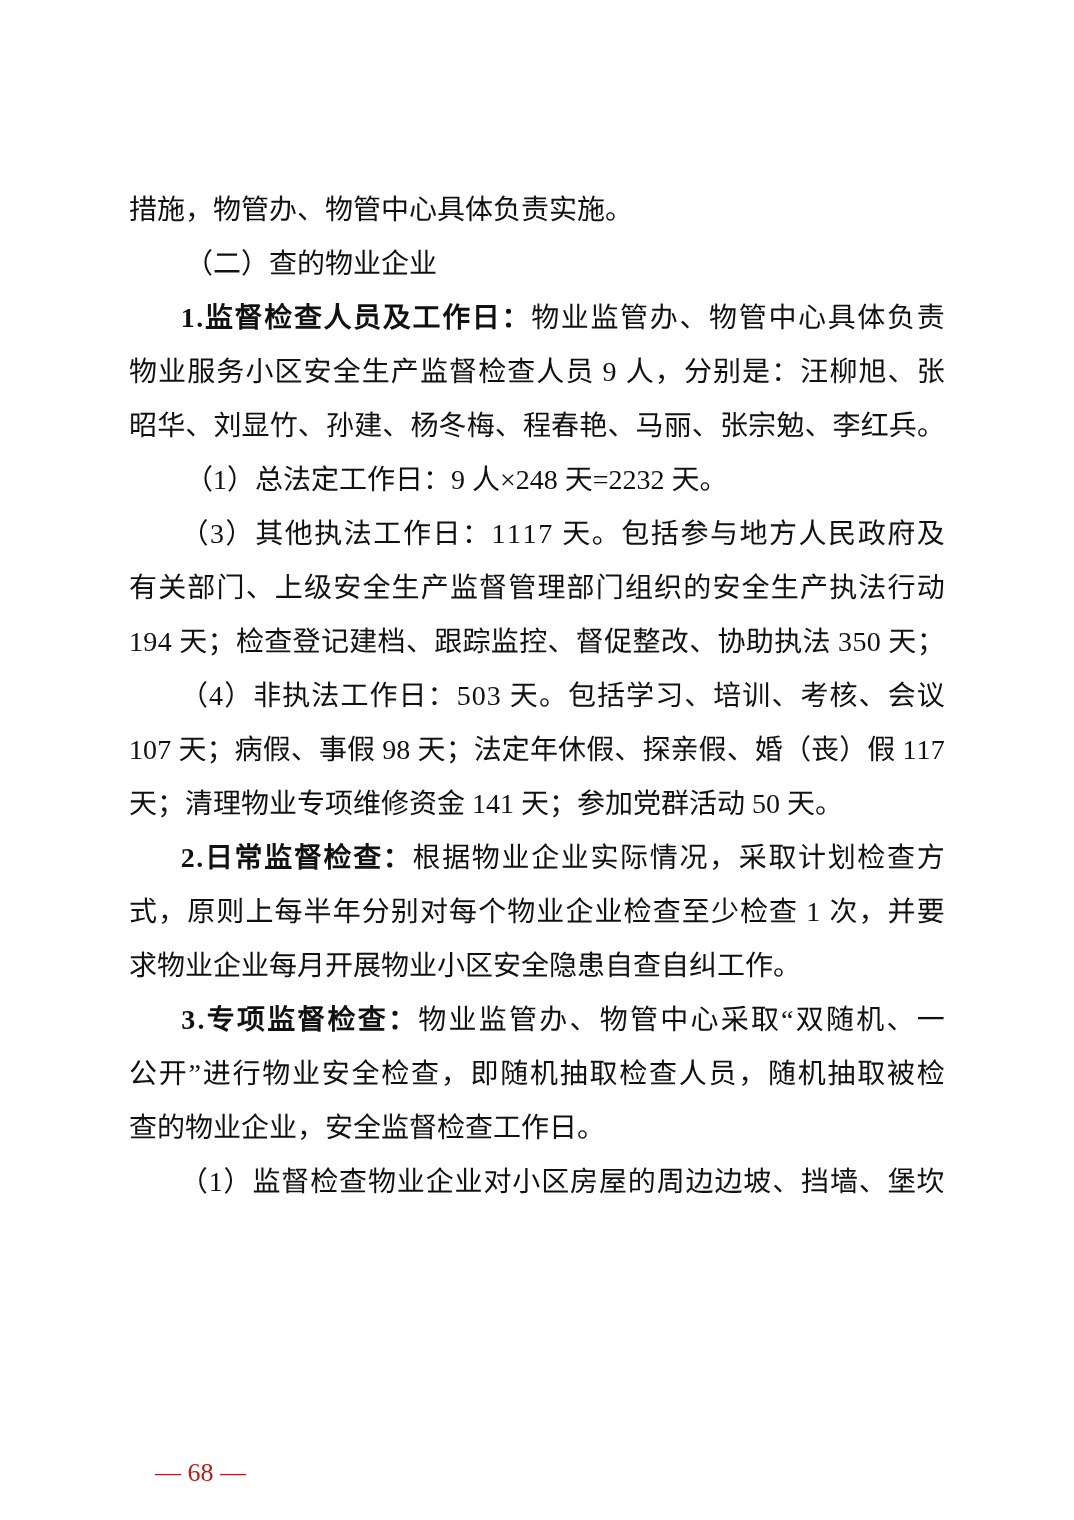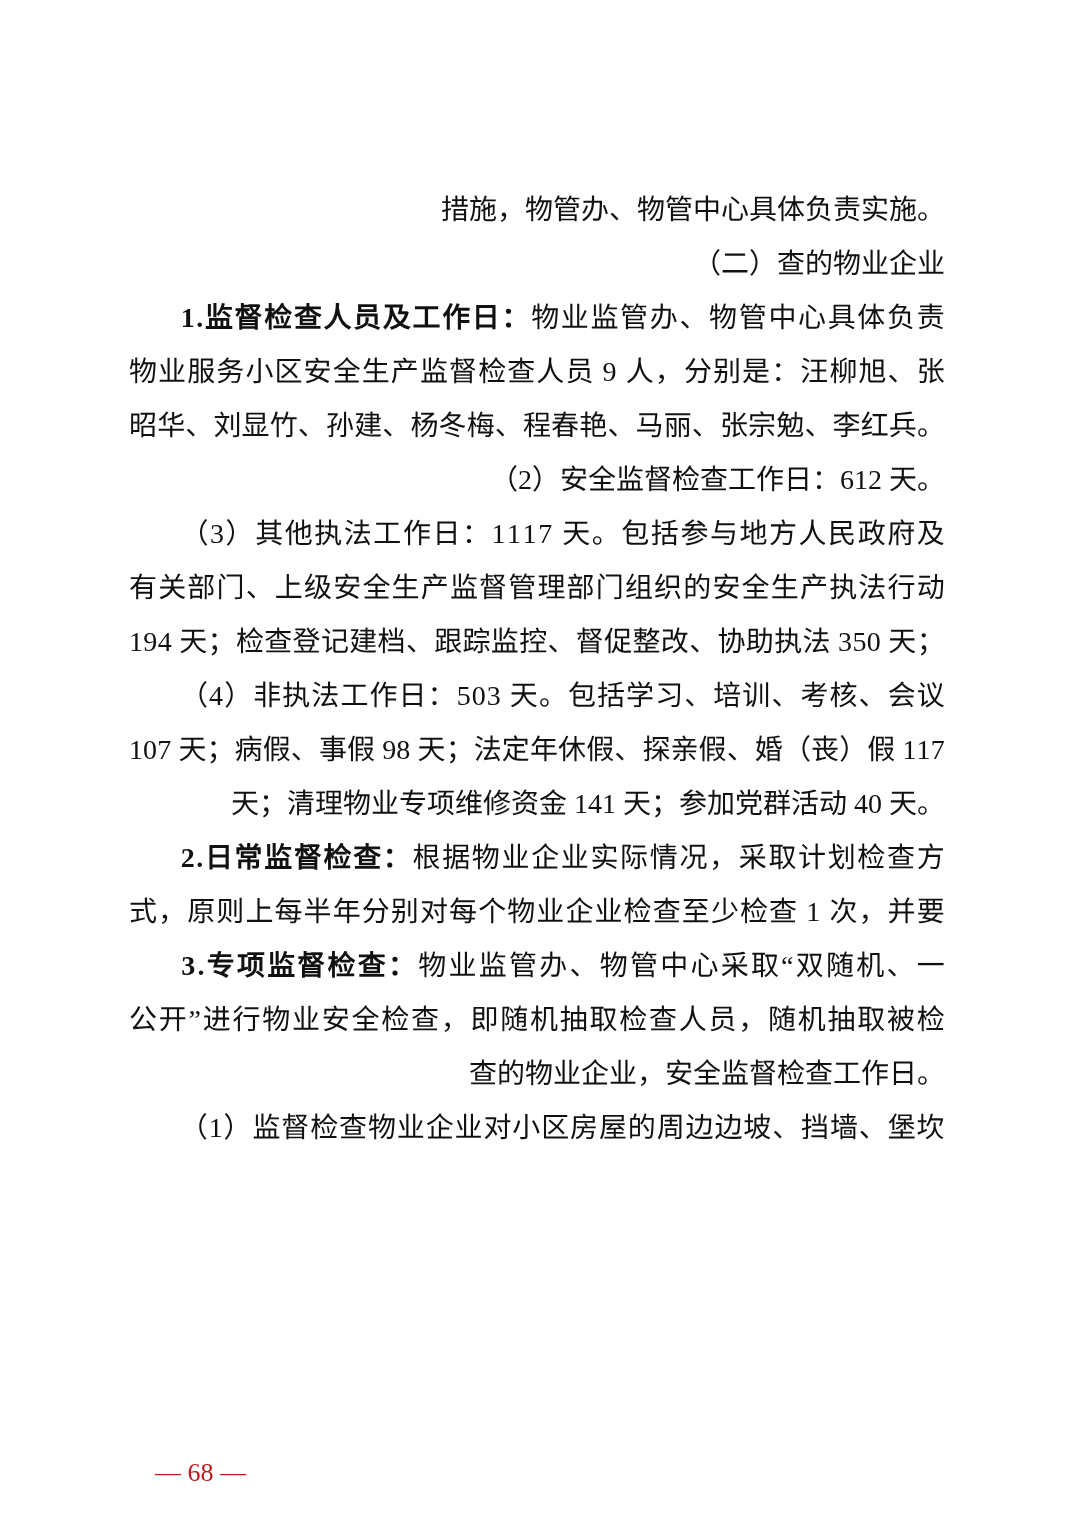--- a/index.html
+++ b/index.html
@@ -8,21 +8,20 @@
     background: #ffffff;
   }
   .page {
     position: relative;
     width: 1074px;
     height: 1520px;
     background: #ffffff;
     overflow: hidden;
     font-family: "Liberation Serif", "DejaVu Serif", serif;
     color: #111111;
-    text-align: right;
   }
   .text-block {
     position: absolute;
     left: 129px;
     top: 183px;
     width: 816px;
   }
   .line {
     height: 54px;
     line-height: 54px;
@@ -162,21 +161,21 @@
         <span class="ch">、</span>
         <span class="ch">张</span>
         <span class="ch">宗</span>
         <span class="ch">勉</span>
         <span class="ch">、</span>
         <span class="ch">李</span>
         <span class="ch">红</span>
         <span class="ch">兵</span>
         <span class="ch">。</span>
       </div>
-      <div class="line indent"><span>（2）安全监督检查工作日：612 天。</span></div>
+      <div class="line indent"><span>（1）总法定工作日：9 人×248 天=2232 天。</span></div>
       <div class="line stretch">
         <span class="ind-spacer"></span>
         <span class="ch">（</span>
         <span class="ch">3</span>
         <span class="ch">）</span>
         <span class="ch">其</span>
         <span class="ch">他</span>
         <span class="ch">执</span>
         <span class="ch">法</span>
         <span class="ch">工</span>
@@ -331,21 +330,21 @@
         <span class="ch">婚</span>
         <span class="ch">（</span>
         <span class="ch">丧</span>
         <span class="ch">）</span>
         <span class="ch">假</span>
         <span class="ch"> </span>
         <span class="ch">1</span>
         <span class="ch">1</span>
         <span class="ch">7</span>
       </div>
-      <div class="line"><span>天；清理物业专项维修资金 141 天；参加党群活动 40 天。</span></div>
+      <div class="line"><span>天；清理物业专项维修资金 141 天；参加党群活动 50 天。</span></div>
       <div class="line stretch">
         <span class="ind-spacer"></span>
         <span class="ch bold">2</span>
         <span class="ch bold">.</span>
         <span class="ch bold">日</span>
         <span class="ch bold">常</span>
         <span class="ch bold">监</span>
         <span class="ch bold">督</span>
         <span class="ch bold">检</span>
         <span class="ch bold">查</span>
@@ -394,20 +393,21 @@
         <span class="ch">检</span>
         <span class="ch">查</span>
         <span class="ch"> </span>
         <span class="ch">1</span>
         <span class="ch"> </span>
         <span class="ch">次</span>
         <span class="ch">，</span>
         <span class="ch">并</span>
         <span class="ch">要</span>
       </div>
+      <div class="line"><span>求物业企业每月开展物业小区安全隐患自查自纠工作。</span></div>
       <div class="line stretch">
         <span class="ind-spacer"></span>
         <span class="ch bold">3</span>
         <span class="ch bold">.</span>
         <span class="ch bold">专</span>
         <span class="ch bold">项</span>
         <span class="ch bold">监</span>
         <span class="ch bold">督</span>
         <span class="ch bold">检</span>
         <span class="ch bold">查</span>

